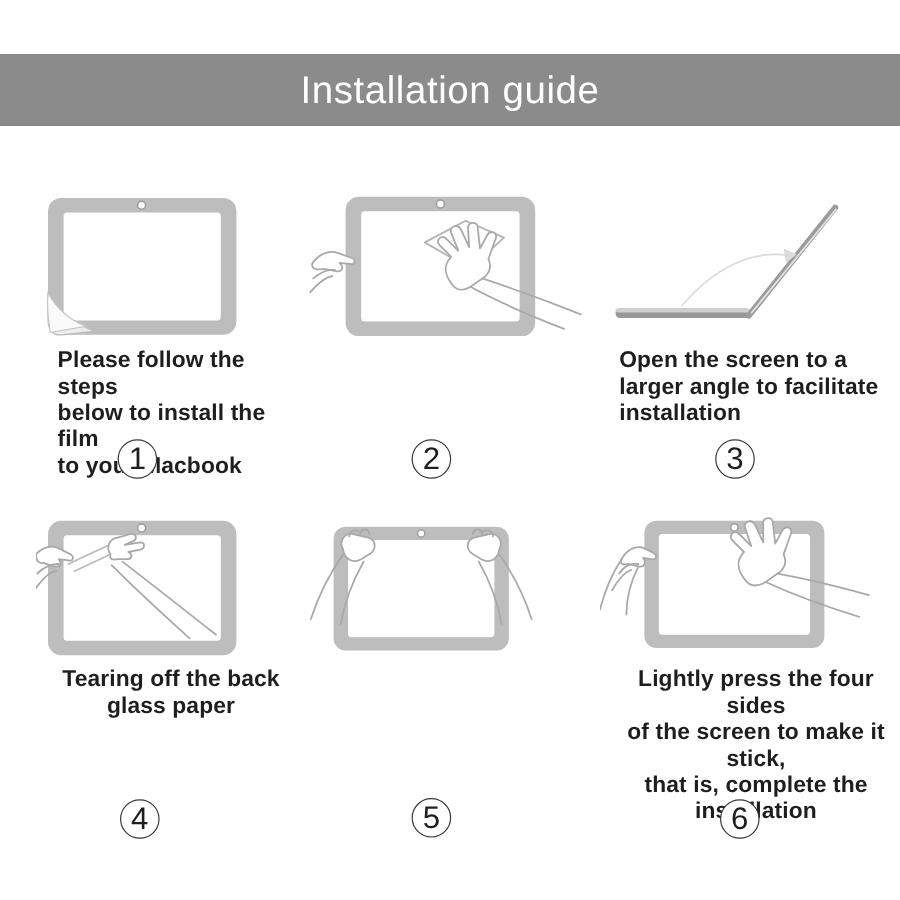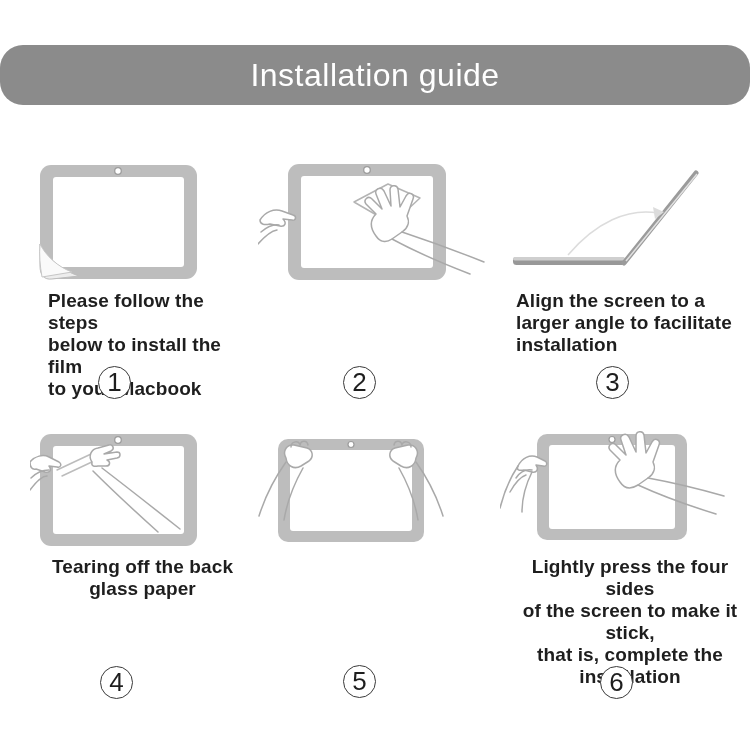--- a/index.html
+++ b/index.html
@@ -2,21 +2,21 @@
 <html><head>
 <meta charset="utf-8">
 <style>
   html,body{margin:0;padding:0;}
   body{
     width:750px;height:750px;background:#ffffff;position:relative;overflow:hidden;
     font-family:"Liberation Sans","DejaVu Sans",sans-serif;
   }
   .banner{
     position:absolute;top:45px;left:0;width:750px;height:60px;background:#8b8b8b;
-    display:flex;align-items:center;justify-content:center;border-radius:23px;
+    display:flex;align-items:center;justify-content:center;
   }
   .banner h1{margin:0;font-size:32px;font-weight:400;color:#ffffff;letter-spacing:.5px;}
   .step{position:absolute;}
   .figure svg{display:block;}
   .caption{
     margin:4px 0 0;font-size:19px;line-height:22px;color:#1e1e1e;
     white-space:pre-line;letter-spacing:.1px;font-weight:bold;
   }
   #step1{left:30px;top:158px;width:215px;}  #step1 .caption{padding-left:18px;}
   #step2{left:258px;top:158px;width:232px;} #step2 .caption{padding-left:25px;}
@@ -80,21 +80,21 @@
   <div class="figure">
     <svg width="245" height="128" viewBox="0 0 245 128">
       <rect x="13" y="99" width="112" height="8" rx="3.5" fill="#989898"></rect>
       <rect x="13" y="99" width="112" height="3.5" rx="1.75" fill="#cfcfcf"></rect>
       <path d="M124,105 L196,15" stroke="#9b9b9b" stroke-width="5" stroke-linecap="round" fill="none"></path>
       <path d="M126,103 L197,16" stroke="#e2e2e2" stroke-width="1.5" fill="none"></path>
       <path d="M68,97 C96,64 128,50 158,55" fill="none" stroke="#dcdcdc" stroke-width="1.5"></path>
       <path d="M153,49 L164,54 L155,61 Z" fill="#dcdcdc"></path>
     </svg>
   </div>
-  <p class="caption">Align the screen to a
+  <p class="caption">Open the screen to a
 larger angle to facilitate
 installation</p>
 </section>
 
 <section class="step" id="step4">
   <div class="figure">
     <svg width="215" height="126" viewBox="0 0 215 126">
       <rect x="10" y="8" width="157" height="112" rx="11" fill="#bdbdbd"></rect>
       <rect x="23" y="20" width="131" height="88" rx="3" fill="#ffffff"></rect>
       <circle cx="88" cy="14" r="3.3" fill="#ffffff" stroke="#9c9c9c" stroke-width="1.3"></circle>

